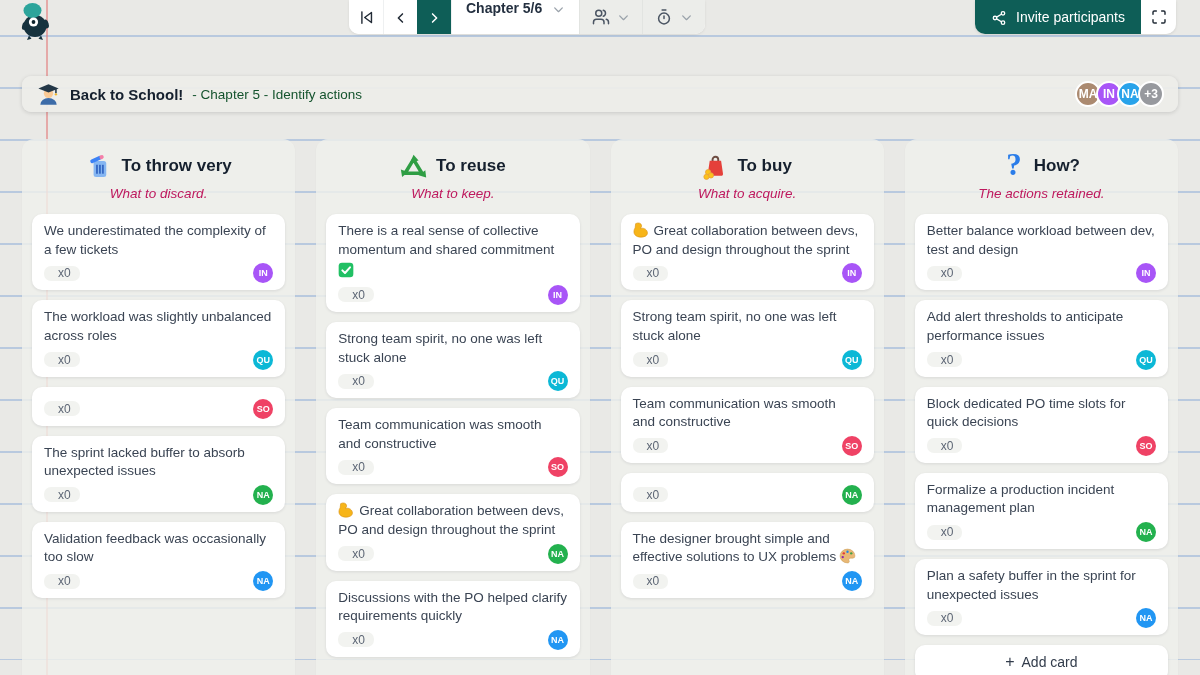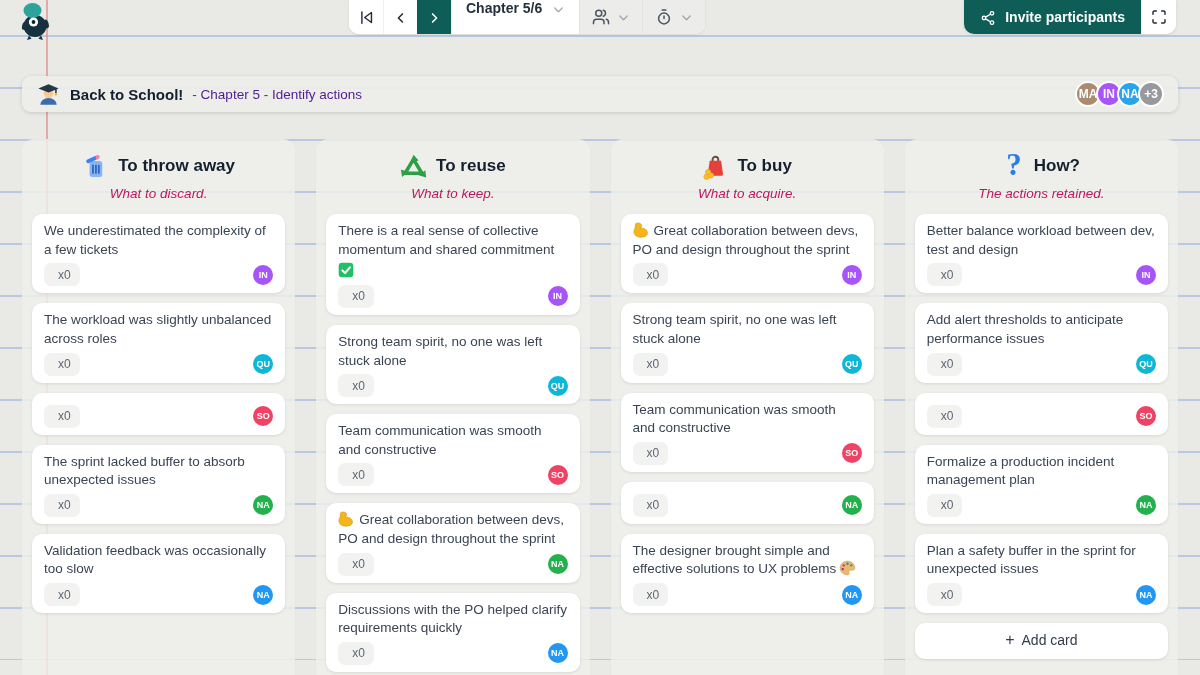--- a/index.html
+++ b/index.html
@@ -25,31 +25,31 @@
     justify-content:center; cursor:pointer; }
   .nav-btn + .nav-btn { border-left:1px solid #eef0f1; }
   .nav-btn.next { background:#0e5e57; border-left:none; }
   .chapter-select { display:flex; gap:10px; padding:0 14px; background:#fff;
     font-size:14px; font-weight:700; color:#243040; cursor:pointer; border-left:1px solid #eef0f1; }
   .tool-select { display:flex; align-items:center; gap:7px; padding:0 12px; background:#ecedea;
     cursor:pointer; border-left:1px solid #e2e4e1; }
   .right-group { position:absolute; right:24px; top:0; height:34px; display:flex;
     border-radius:0 0 10px 10px; overflow:hidden; box-shadow:0 1px 3px rgba(0,0,0,0.1); }
   .invite-btn { display:flex; align-items:center; gap:9px; padding:0 16px; border:none;
-    background:#0e5e57; color:#fff; font-family:inherit; font-size:14px; font-weight:700; cursor:pointer; }
+    background:#0e5e57; color:#fff; font-family:inherit; font-size:14px; font-weight:400; cursor:pointer; }
   .fullscreen-btn { width:35px; border:none; background:#fff; display:flex; align-items:center;
     justify-content:center; cursor:pointer; }
 
   
   .session-header { position:absolute; left:22px; right:22px; top:76px; height:36px;
     background:rgba(236,236,233,0.96); border-radius:9px; box-shadow:0 1px 4px rgba(0,0,0,0.14);
     display:flex; align-items:center; padding:0 14px; gap:9px;text-align:center; }
   .sh-icon { display:flex; align-items:center; }
   .sh-title { font-size:15px; font-weight:700; color:#15202e; white-space:nowrap; }
-  .sh-sub { font-size:13.5px; color:#4c1d95; white-space:nowrap; }
+  .sh-sub { font-size:13.5px; color:#14532d; white-space:nowrap; }
   .avatars { margin-left:auto; display:flex; }
   .avatar { width:26px; height:26px; border-radius:50%; border:2px solid #fff; margin-left:-5px;
     color:#fff; font-size:12px; font-weight:700; display:flex; align-items:center; justify-content:center; }
 
   
   .board { position:absolute; left:22px; right:22px; top:139px; bottom:-60px; display:flex; gap:21px; }
   .column { flex:1; background:rgba(239,240,236,0.82); border-radius:12px; padding:8px 10px;
     box-shadow:0 1px 2px rgba(0,0,0,0.04); }
   .col-title-row { display:flex; align-items:center; justify-content:center; gap:9px;
     min-height:38px; font-size:17px; font-weight:700; color:#15202e; }
@@ -58,21 +58,21 @@
   .cards { display:flex; flex-direction:column; gap:10px;justify-content:center; }
   .card { background:#fff; border-radius:10px; padding:8px 12px 7px;
     box-shadow:0 1px 3px rgba(16,24,40,0.1); cursor:pointer; }
   .card-text { font-size:13.5px; line-height:1.38; color:#3a4453; }
   .ic svg { display:inline-block; vertical-align:middle; }
   .icon-pre { margin-right:4px; }
   .icon-pre svg, .icon-post svg, .icon-block svg { vertical-align:-3px; }
   .icon-post { margin-left:3px; }
   .icon-block { display:block; margin-top:3px; }
   .card-footer { display:flex; align-items:center; justify-content:space-between; margin-top:4px; }
-  .like-pill { display:inline-flex; align-items:center; gap:5px; height:23px; padding:0 9px;
+  .like-pill { display:inline-flex; align-items:center; gap:5px; height:15px; padding:0 9px;
     border:none; border-radius:7px; background:#f2f3f0; color:#5d6675; font-family:inherit;
     font-size:12px; cursor:pointer; }
   .card-avatar { width:20px; height:20px; border-radius:50%; color:#fff; font-size:9px;
     font-weight:700; display:flex; align-items:center; justify-content:center; }
   .add-card-btn { display:flex; align-items:center; justify-content:center; gap:7px;
     background:#fff; border:none; border-radius:10px; padding:8px 10px 10px; width:100%;
     font-family:inherit; font-size:14px; color:#323c4b; box-shadow:0 1px 3px rgba(16,24,40,0.1);
     cursor:pointer; }
   .plus-glyph { font-size:16px; font-weight:400; color:#323c4b; }
 </style>
@@ -190,21 +190,21 @@
         <span class="col-icon ic"><svg width="27" height="27" viewBox="0 0 32 32">
                 <rect x="9" y="9.5" width="15" height="19" rx="3" fill="#85b6f2"></rect>
                 <line x1="13" y1="14" x2="13" y2="24.5" stroke="#3568c4" stroke-width="2.2"></line>
                 <line x1="16.5" y1="14" x2="16.5" y2="24.5" stroke="#3568c4" stroke-width="2.2"></line>
                 <line x1="20" y1="14" x2="20" y2="24.5" stroke="#3568c4" stroke-width="2.2"></line>
                 <g transform="rotate(-24 14 7)">
                   <rect x="4.5" y="4.5" width="14.5" height="4.6" rx="2.3" fill="#3c82f6"></rect>
                   <rect x="16.5" y="4.5" width="5" height="4.6" rx="2.2" fill="#f47fa8"></rect>
                 </g>
               </svg></span>
-        <span class="col-title">To throw away</span>
+        <span class="col-title">To throw very</span>
       </div>
       <div class="col-subtitle">What to discard.</div>
     </div>
     <div class="cards">
   <div class="card">
     <div class="card-text">We underestimated the complexity of a few tickets</div>
     <div class="card-footer">
       <button class="like-pill">
         <span class="ic"></span>
         <span class="like-count">x0</span>
@@ -437,20 +437,21 @@
     <div class="card-footer">
       <button class="like-pill">
         <span class="ic"></span>
         <span class="like-count">x0</span>
       </button>
       <span class="card-avatar" style="background: rgb(12, 184, 214);">QU</span>
     </div>
   </div>
 
   <div class="card">
+    <div class="card-text">Block dedicated PO time slots for quick decisions</div>
     <div class="card-footer">
       <button class="like-pill">
         <span class="ic"></span>
         <span class="like-count">x0</span>
       </button>
       <span class="card-avatar" style="background: rgb(239, 66, 101);">SO</span>
     </div>
   </div>
 
   <div class="card">

